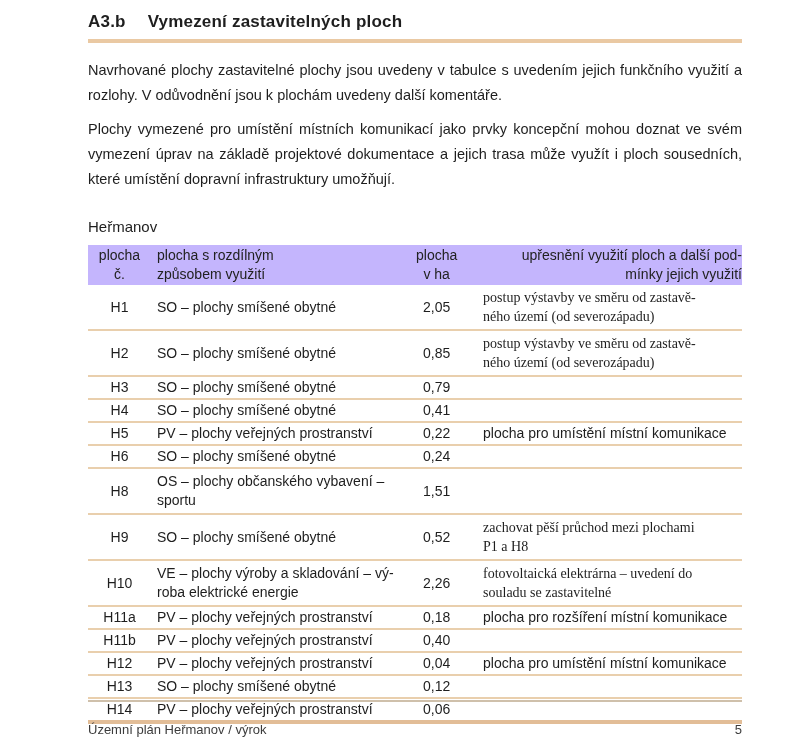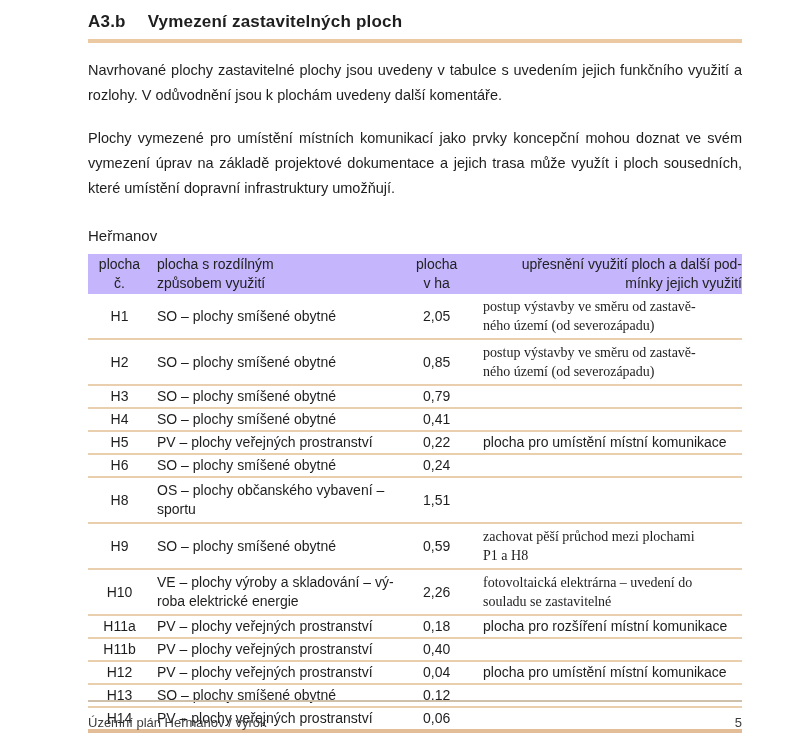--- a/index.html
+++ b/index.html
@@ -18,21 +18,21 @@
     font-weight: bold; font-size: 17px; letter-spacing: 0.2px;
     padding-bottom: 7px;
     border-bottom: 4px solid #eac9a3;
   }
 
   p.para {
     font-size: 14.5px; line-height: 25px;
     text-align: justify;
     margin: 15px 0 0 0;
   }
-  p.para + p.para { margin-top: 18px; }
+  p.para + p.para { margin-top: 9px; }
 
   .subheading { font-weight: normal; font-size: 15px; margin-top: 26px; }
 
   table.areas {
     border-collapse: collapse;
     width: 654px;
     margin-top: 10px;
     font-size: 14px;
     border-bottom: 4px solid #e2bd97;
   }
@@ -57,21 +57,21 @@
   .c-note { width: 267px; text-align: left; padding-left: 12px !important; }
   thead .c-note { text-align: right; padding-left: 0 !important; }
   tbody tr.tall td { padding: 3px 0; }
   tbody tr.tall td.c-use  { padding-left: 6px !important; }
   tbody tr.tall td.c-note { padding-left: 12px !important; font-family: Liberation Serif, serif; }
 
   .footer {
     position: absolute;
     left: 88px; width: 654px; top: 700px;
     border-top: 2px solid #cfc0ab;
-    padding-top: 13px;
+    padding-top: 20px;
     display: flex; justify-content: space-between;
     font-size: 13px; color: #3c3c3c;
   }
 </style>
 </head>
 <body>
 
 <div class="page">
   <div class="content">
 
@@ -140,21 +140,21 @@
         <tr class="tall">
           <td class="c-id">H8</td>
           <td class="c-use">OS – plochy občanského vybavení –
 sportu</td>
           <td class="c-area">1,51</td>
           <td class="c-note"></td>
         </tr>
         <tr class="tall">
           <td class="c-id">H9</td>
           <td class="c-use">SO – plochy smíšené obytné</td>
-          <td class="c-area">0,59</td>
+          <td class="c-area">0,52</td>
           <td class="c-note">zachovat pěší průchod mezi plochami
 P1 a H8</td>
         </tr>
         <tr class="tall">
           <td class="c-id">H10</td>
           <td class="c-use">VE – plochy výroby a skladování – vý-
 roba elektrické energie</td>
           <td class="c-area">2,26</td>
           <td class="c-note">fotovoltaická elektrárna – uvedení do
 souladu se zastavitelné</td>

